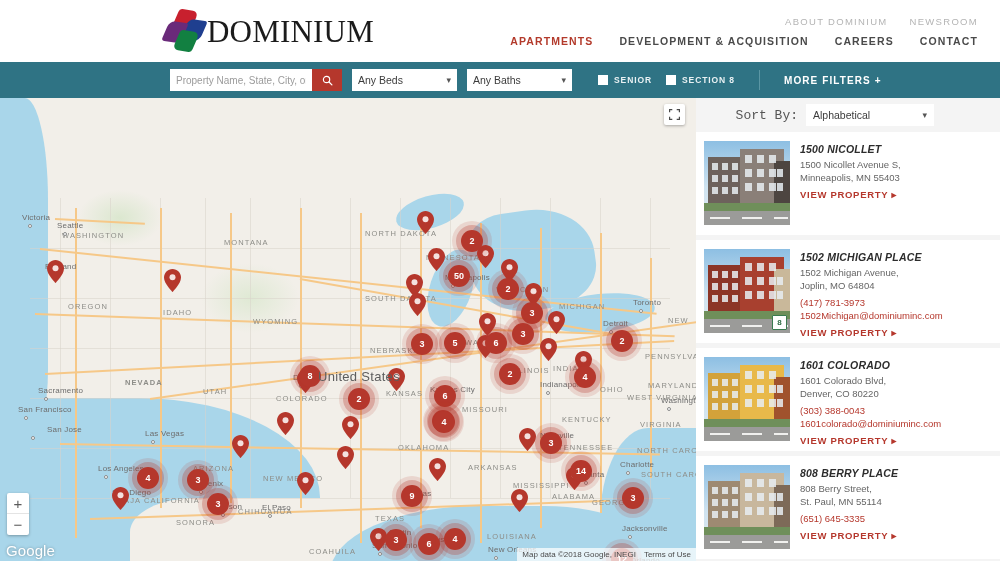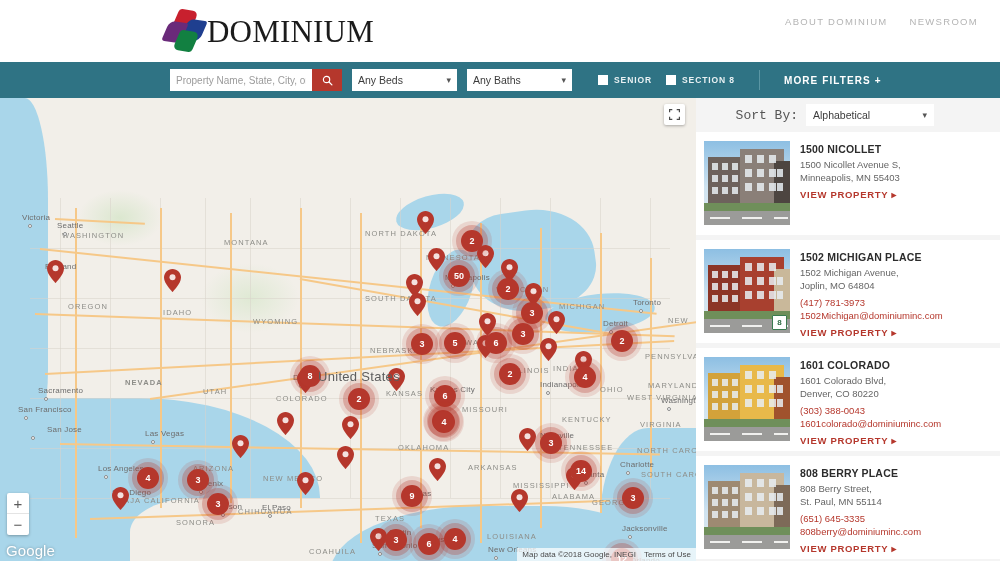--- a/index.html
+++ b/index.html
@@ -167,21 +167,21 @@
     width:86px; height:84px; flex:none; position:relative; overflow:hidden;
   }
   .thumb .sky { position:absolute; inset:0; background:linear-gradient(#8dbfe3,#cfe3f0 55%,#dfe9ef); }
   .badge8 {
     position:absolute; right:3px; bottom:3px; width:15px; height:15px;
     background:#fff; border:1px solid #3a7b50; color:#2d6b44;
     font-size:8px; font-weight:700; display:flex; align-items:center;
     justify-content:center; border-radius:1px;
   }
   .info { flex:1; min-width:0; padding-top:2px; }
-  .ptitle { font-size:10.5px; font-weight:700; color:#2c2c2c; letter-spacing:.2px; margin-bottom:3px; }
+  .ptitle { font-size:10.5px; font-weight:700; color:#2c2c2c; letter-spacing:.2px; margin-bottom:3px;font-style:italic; }
   .paddr { font-size:9.5px; color:#656565; line-height:1.38; }
   .pcontact { font-size:9.5px; color:#b5372c; line-height:1.38; margin-top:4px; }
   .pcontact a { color:#b5372c; text-decoration:none; display:block; }
   .viewprop {
     font-size:9.5px; color:#b5372c; font-weight:700; letter-spacing:.7px;
     margin-top:5px; text-decoration:none; display:inline-block; cursor:pointer;
   }
 </style>
 </head>
 <body>
@@ -195,20 +195,26 @@
       <div class="petal green"></div>
     </div>
     <div class="logo-text">DOMINIUM</div>
   </div>
 
   <div class="nav-top">
     <a href="#">ABOUT DOMINIUM</a>
     <a href="#">NEWSROOM</a>
   </div>
 
+  <div class="nav-main">
+    <a href="#" class="active">APARTMENTS</a>
+    <a href="#">DEVELOPMENT &amp; ACQUISITION</a>
+    <a href="#">CAREERS</a>
+    <a href="#">CONTACT</a>
+  </div>
 </div>
 
 <div class="filterbar">
   <div class="search-group">
     <input class="search-input" type="text" placeholder="Property Name, State, City, or ZIP" style="">
     <button class="search-btn">
       <svg width="11" height="11" viewBox="0 0 16 16">
         <circle cx="6.6" cy="6.6" r="4.6" fill="none" stroke="#fff" stroke-width="1.7"></circle>
         <line x1="10.2" y1="10.2" x2="14.4" y2="14.4" stroke="#fff" stroke-width="1.9" stroke-linecap="round"></line>
       </svg>
@@ -774,18 +780,17 @@
               </g>
               <rect x="0" y="62" width="86" height="8" fill="#6f8f5a"></rect>
               <rect x="0" y="70" width="86" height="14" fill="#9b9b99"></rect>
               <rect x="6" y="76" width="20" height="2" fill="#f0f0ee"></rect>
               <rect x="38" y="76" width="20" height="2" fill="#f0f0ee"></rect>
               <rect x="70" y="76" width="14" height="2" fill="#f0f0ee"></rect>
             </svg>
           </div>
           <div class="info"><div class="ptitle">808 BERRY PLACE</div><div class="paddr">808 Berry Street,<br>St. Paul, MN 55114</div><div class="pcontact">
               <a href="#">(651) 645-3335</a>
-              <a href="#">808berry@dominiuminc.com</a>
             </div><a href="#" class="viewprop">VIEW PROPERTY ▸</a></div>
         </div>
       </div>
   </div>
 </div>
 
 </body></html>

